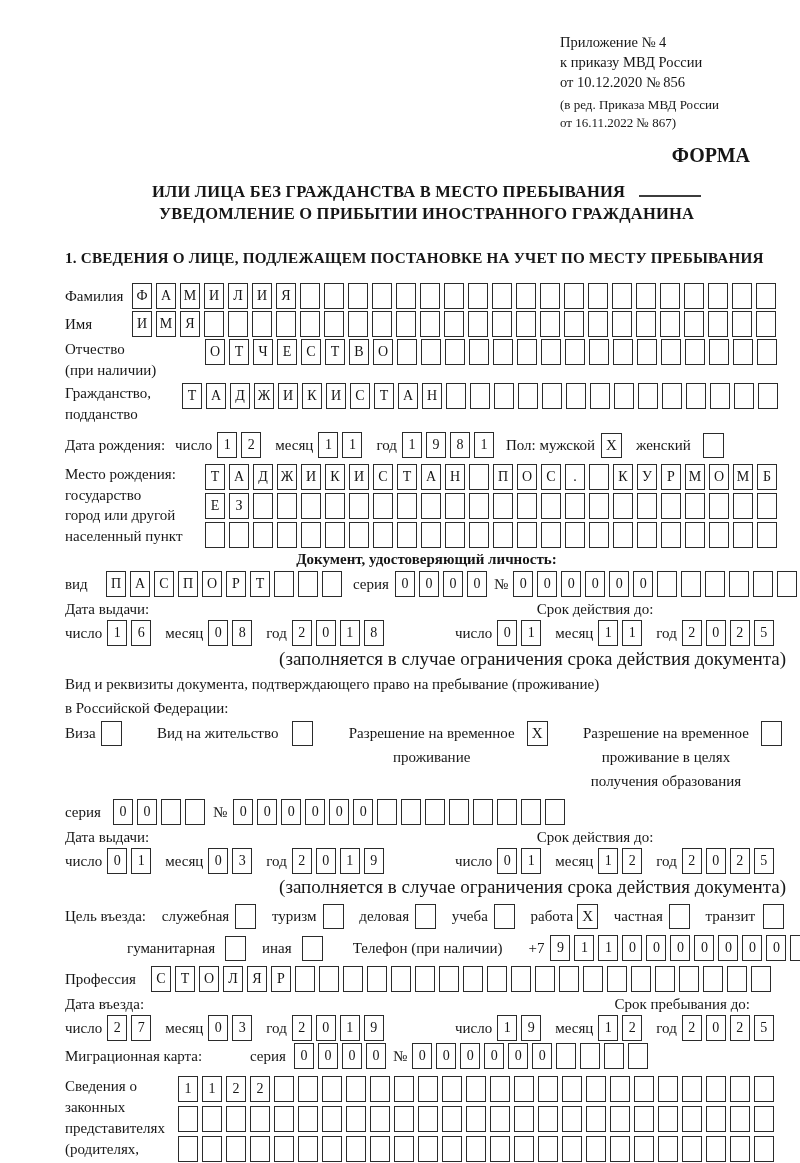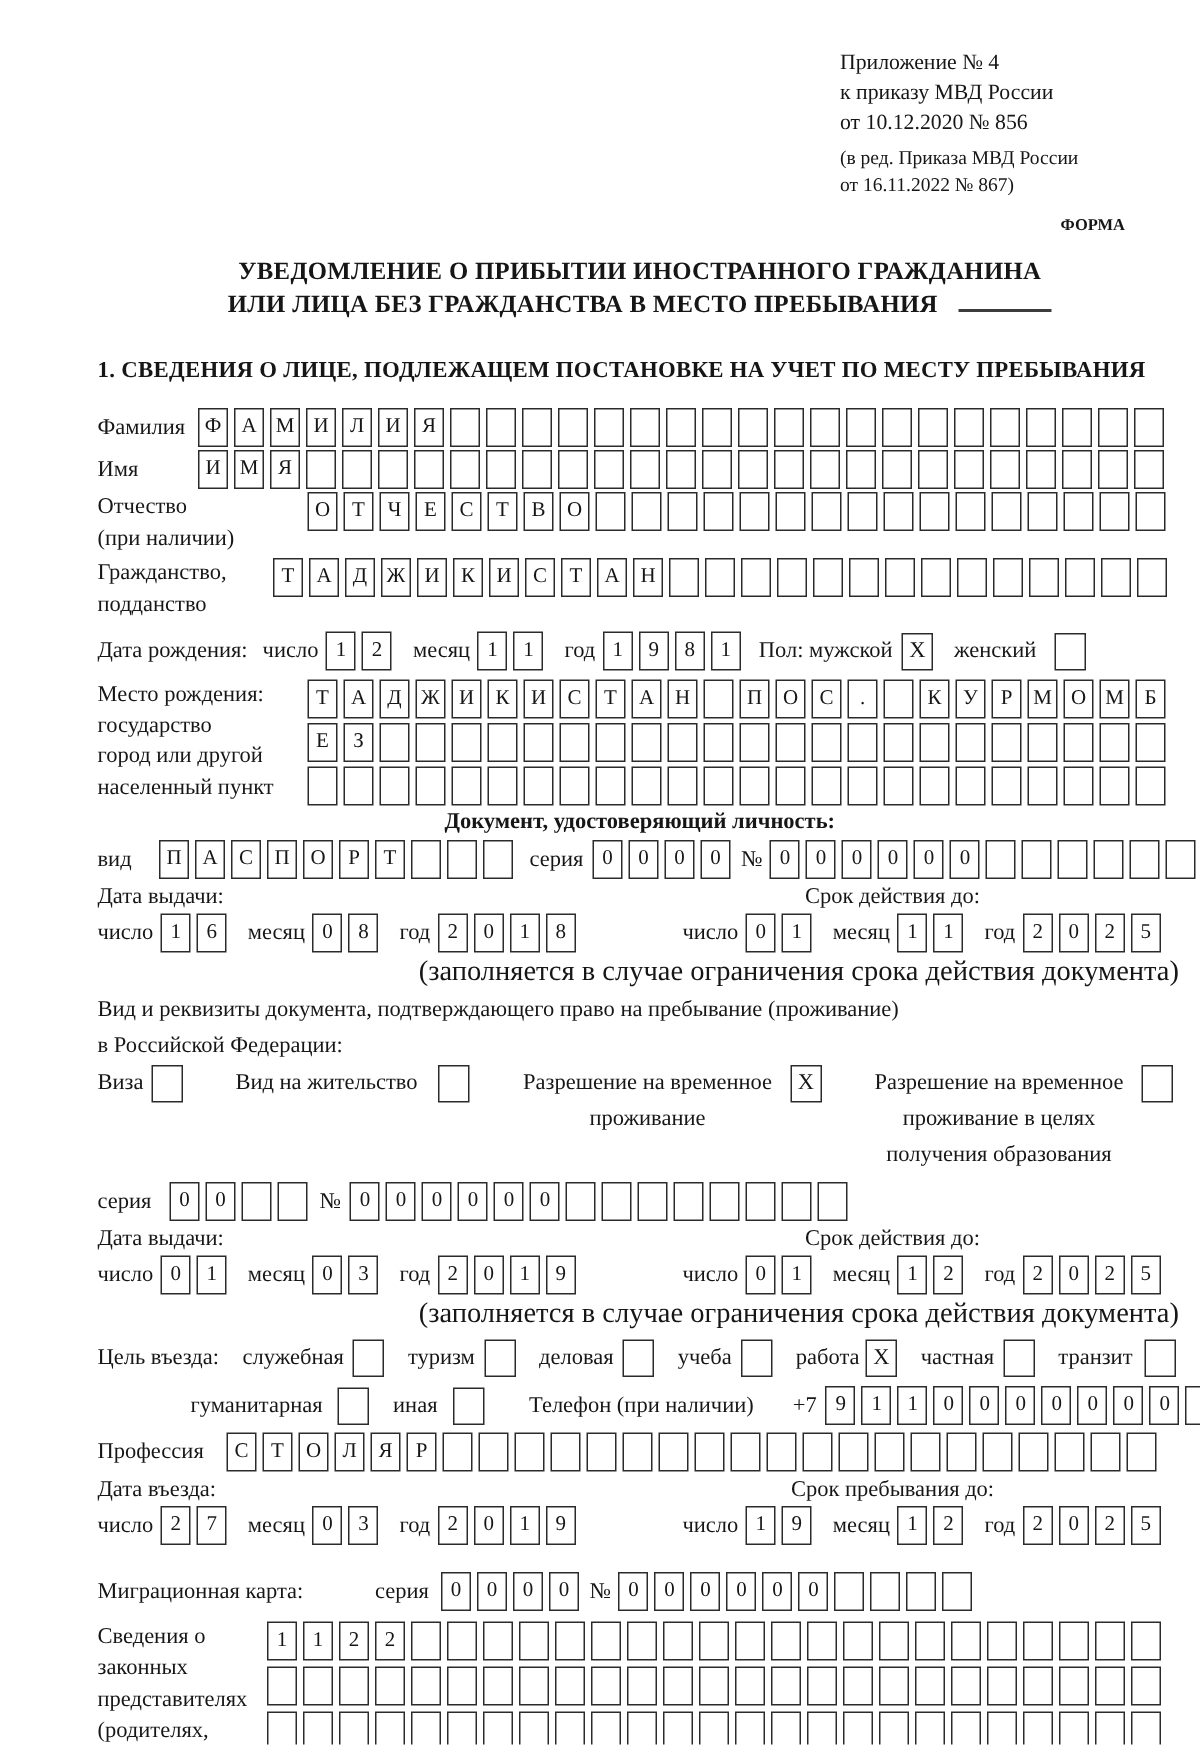--- a/index.html
+++ b/index.html
@@ -8,21 +8,21 @@
     width: 800px; height: 1163px;
     font-family: "Liberation Serif", "DejaVu Serif", serif;
     color: #161616; font-size: 15px;
     overflow: hidden;
   }
   .page { width: 800px; height: 1163px; padding: 32px 12px 0 65px; }
 
   .ref-block { margin-left: 495px; font-size: 14.5px; line-height: 20px; }
   .ref-block .sub { font-size: 13px; line-height: 18px; margin-top: 4px; font-family: Liberation Serif, serif; }
   .form-word { text-align: right; padding-right: 38px; margin-top: 12px;
-               font-weight: bold; font-size: 11px; }
+               font-weight: bold; font-size: 20px; }
 
   .title { text-align: center; margin-top: 14px; font-weight: bold;
            font-size: 16.5px; line-height: 22px; letter-spacing: .2px; }
   .uline { display: inline-block; width: 62px; height: 13px;
            border-bottom: 2.5px solid #3c3c3c; margin-left: 14px; }
 
   .sec-heading { margin-top: 24px; font-weight: bold; font-size: 15.2px; letter-spacing: .2px; }
 
   .frow { display: flex; align-items: center; }
   .cells { display: inline-flex; gap: 4px; flex: 0 0 auto; }
@@ -56,24 +56,24 @@
     <div>от 10.12.2020 № 856</div>
     <div class="sub">
       <div>(в ред. Приказа МВД России</div>
       <div>от 16.11.2022 № 867)</div>
     </div>
   </div>
 
   <div class="form-word">ФОРМА</div>
 
   <div class="title">
-    <div>УВЕДОМЛЕНИЕ О ПРИБЫТИИ ИНОСТРАННОГО ГРАЖДАНИНА</div>
     <div>
       <span>ИЛИ ЛИЦА БЕЗ ГРАЖДАНСТВА В МЕСТО ПРЕБЫВАНИЯ</span><span class="uline"></span>
     </div>
+    <div>УВЕДОМЛЕНИЕ О ПРИБЫТИИ ИНОСТРАННОГО ГРАЖДАНИНА</div>
   </div>
 
   <div class="sec-heading">1. СВЕДЕНИЯ О ЛИЦЕ, ПОДЛЕЖАЩЕМ ПОСТАНОВКЕ НА УЧЕТ ПО МЕСТУ ПРЕБЫВАНИЯ</div>
 
   <div class="frow" style="margin-top:16px;">
     <span class="lbl" style="width:67px;">Фамилия</span>
     <span class="cells">
         <span class="cell">Ф</span>
         <span class="cell">А</span>
         <span class="cell">М</span>
@@ -591,21 +591,21 @@
         <span class="cell"></span>
         <span class="cell"></span>
         <span class="cell"></span>
         <span class="cell"></span>
         <span class="cell"></span>
       </span>
   </div>
 
   <div class="frow" style="margin-top:4px;">
     <span class="hdr-l">Дата въезда:</span>
-    <span class="hdr-r" style="margin-left:85px;">Срок пребывания до:</span>
+    <span class="hdr-r" style="margin-left:85px;text-align:right;">Срок пребывания до:</span>
   </div>
 
   <div class="frow" style="margin-top:2px;">
     <div class="half-l">
       <span class="lbl dlbl">число</span>
       <span class="cells">
           <span class="cell">2</span>
           <span class="cell">7</span>
         </span>
       <span class="lbl dlbl dg-gap">месяц</span>
@@ -635,21 +635,21 @@
       <span class="lbl dlbl dg-gap">год</span>
       <span class="cells">
           <span class="cell">2</span>
           <span class="cell">0</span>
           <span class="cell">2</span>
           <span class="cell">5</span>
         </span>
     </div>
   </div>
 
-  <div class="frow" style="margin-top:18px;">
+  <div class="frow" style="margin-top:2px;">
     <span class="lbl" style="width:185px;">Миграционная карта:</span>
     <span class="lbl" style="margin-right:8px;">серия</span>
     <span class="cells">
         <span class="cell">0</span>
         <span class="cell">0</span>
         <span class="cell">0</span>
         <span class="cell">0</span>
       </span>
     <span class="lbl" style="margin-left:7px; margin-right:5px;">№</span>
     <span class="cells">

